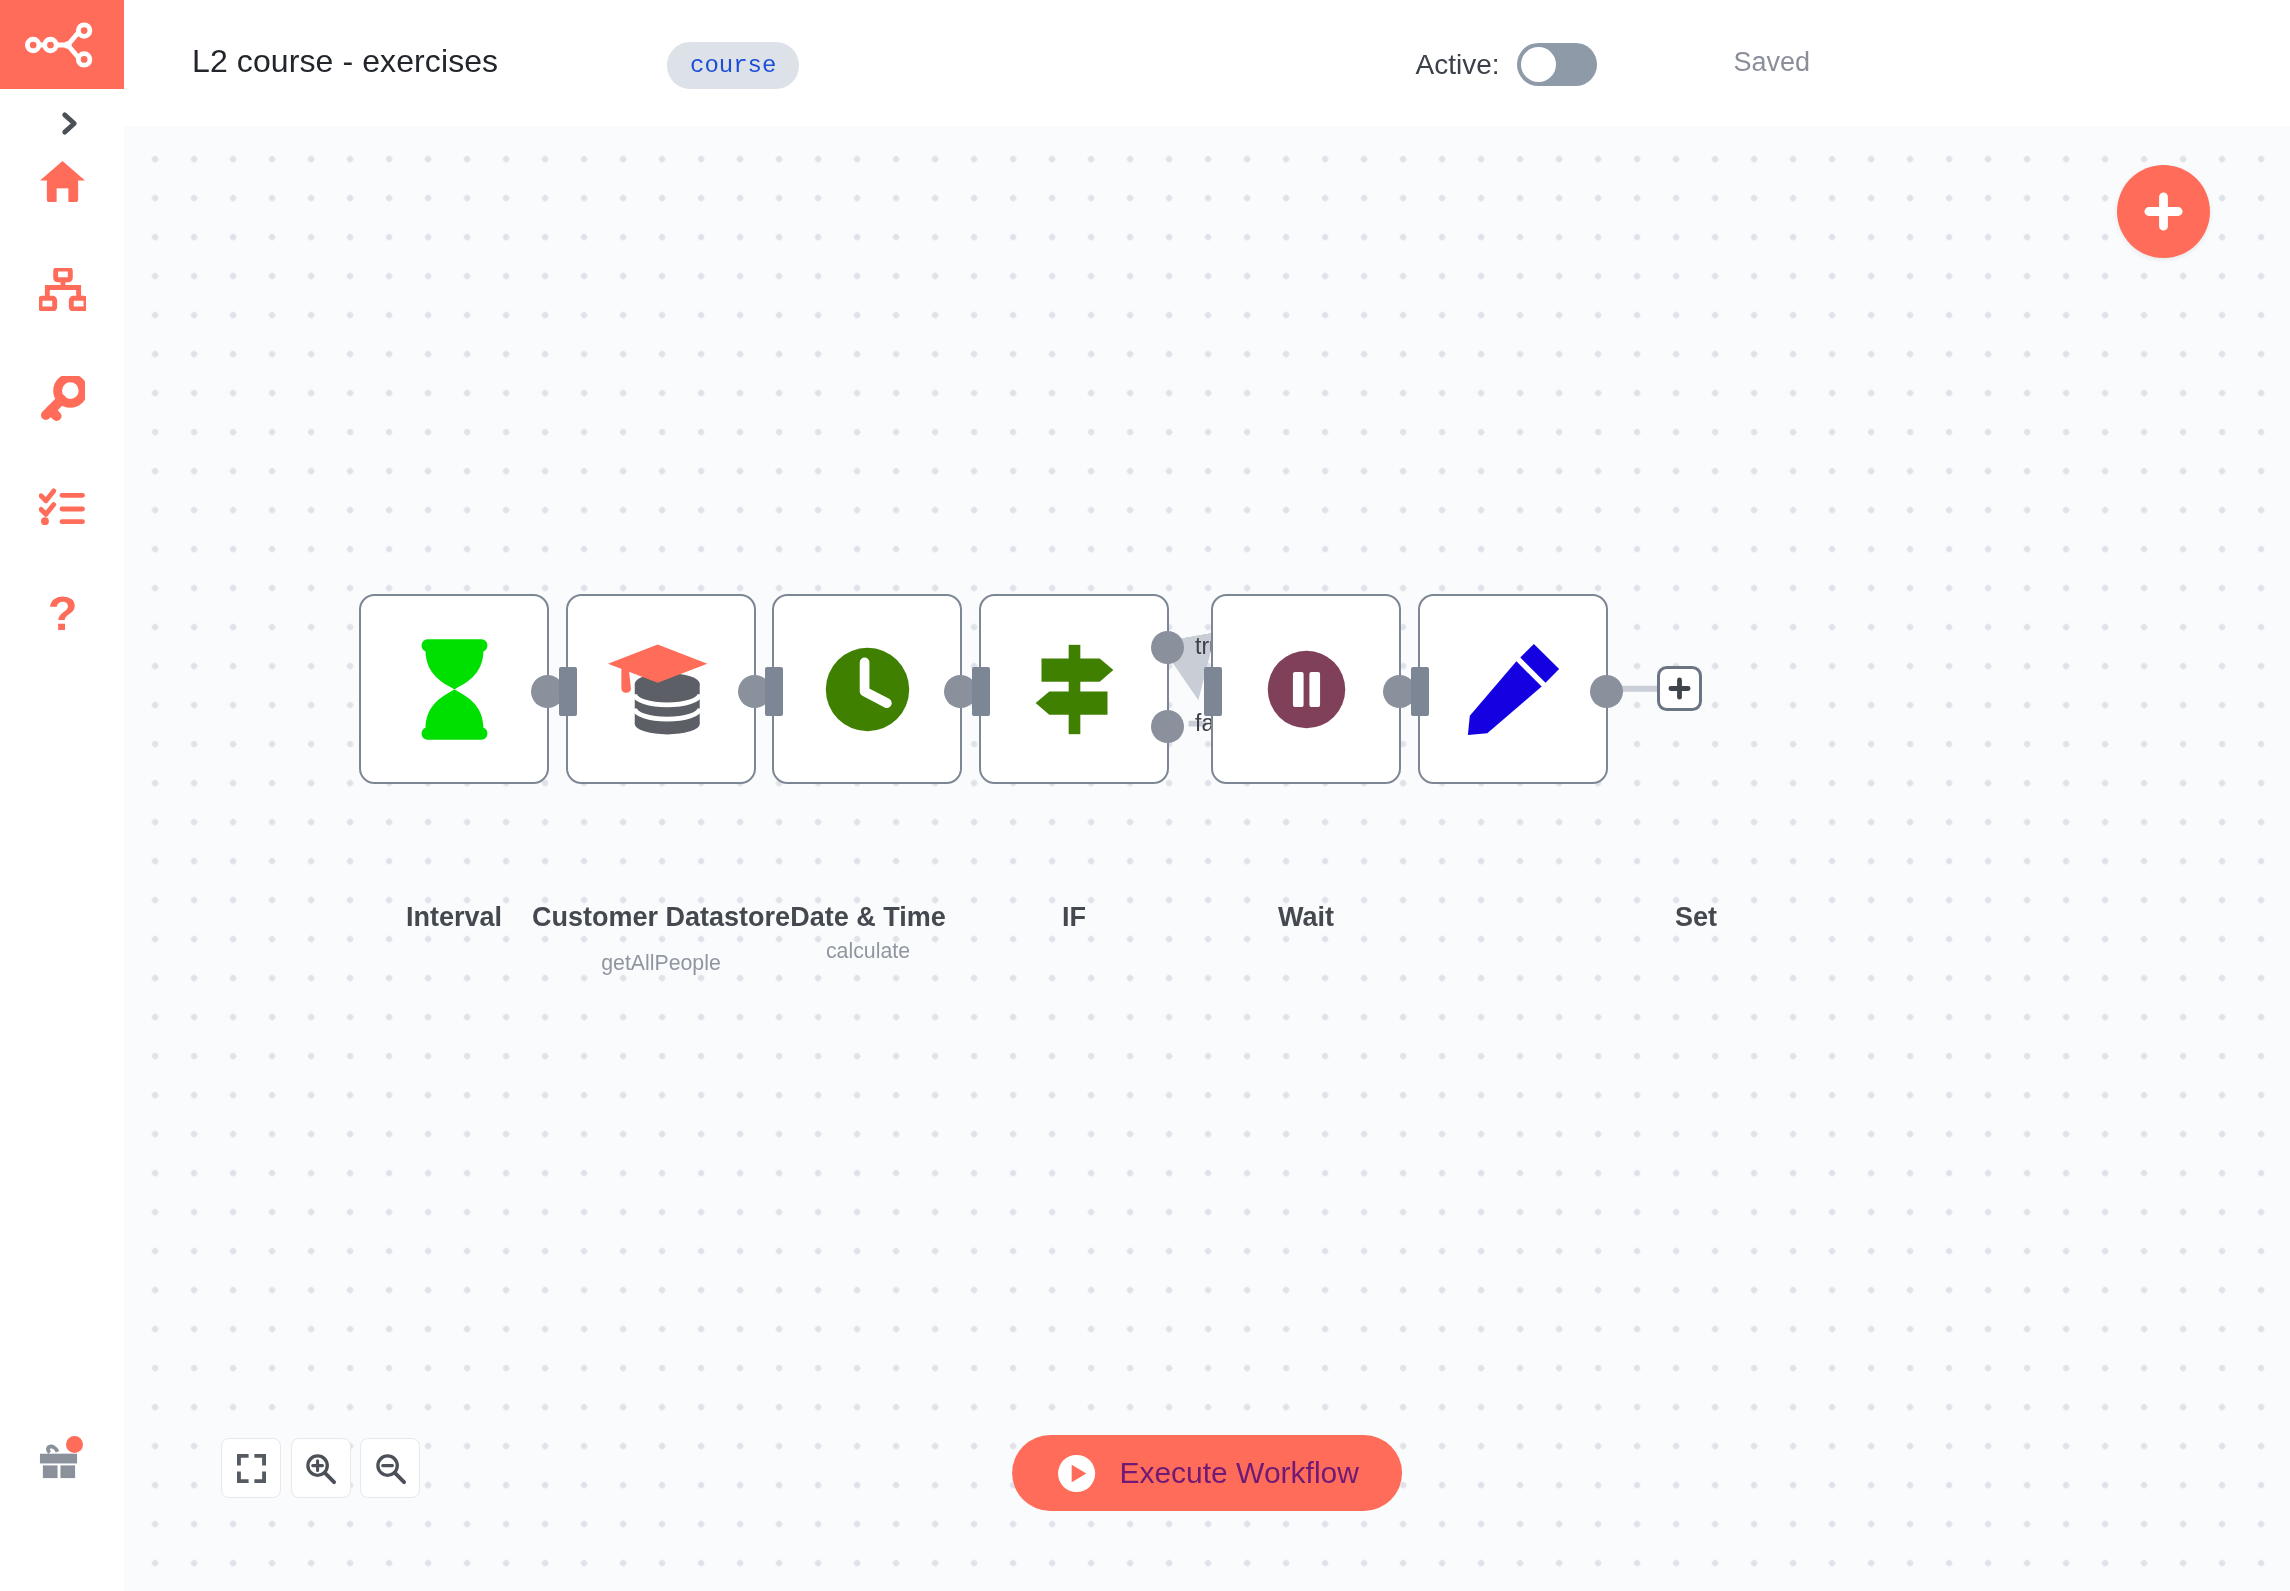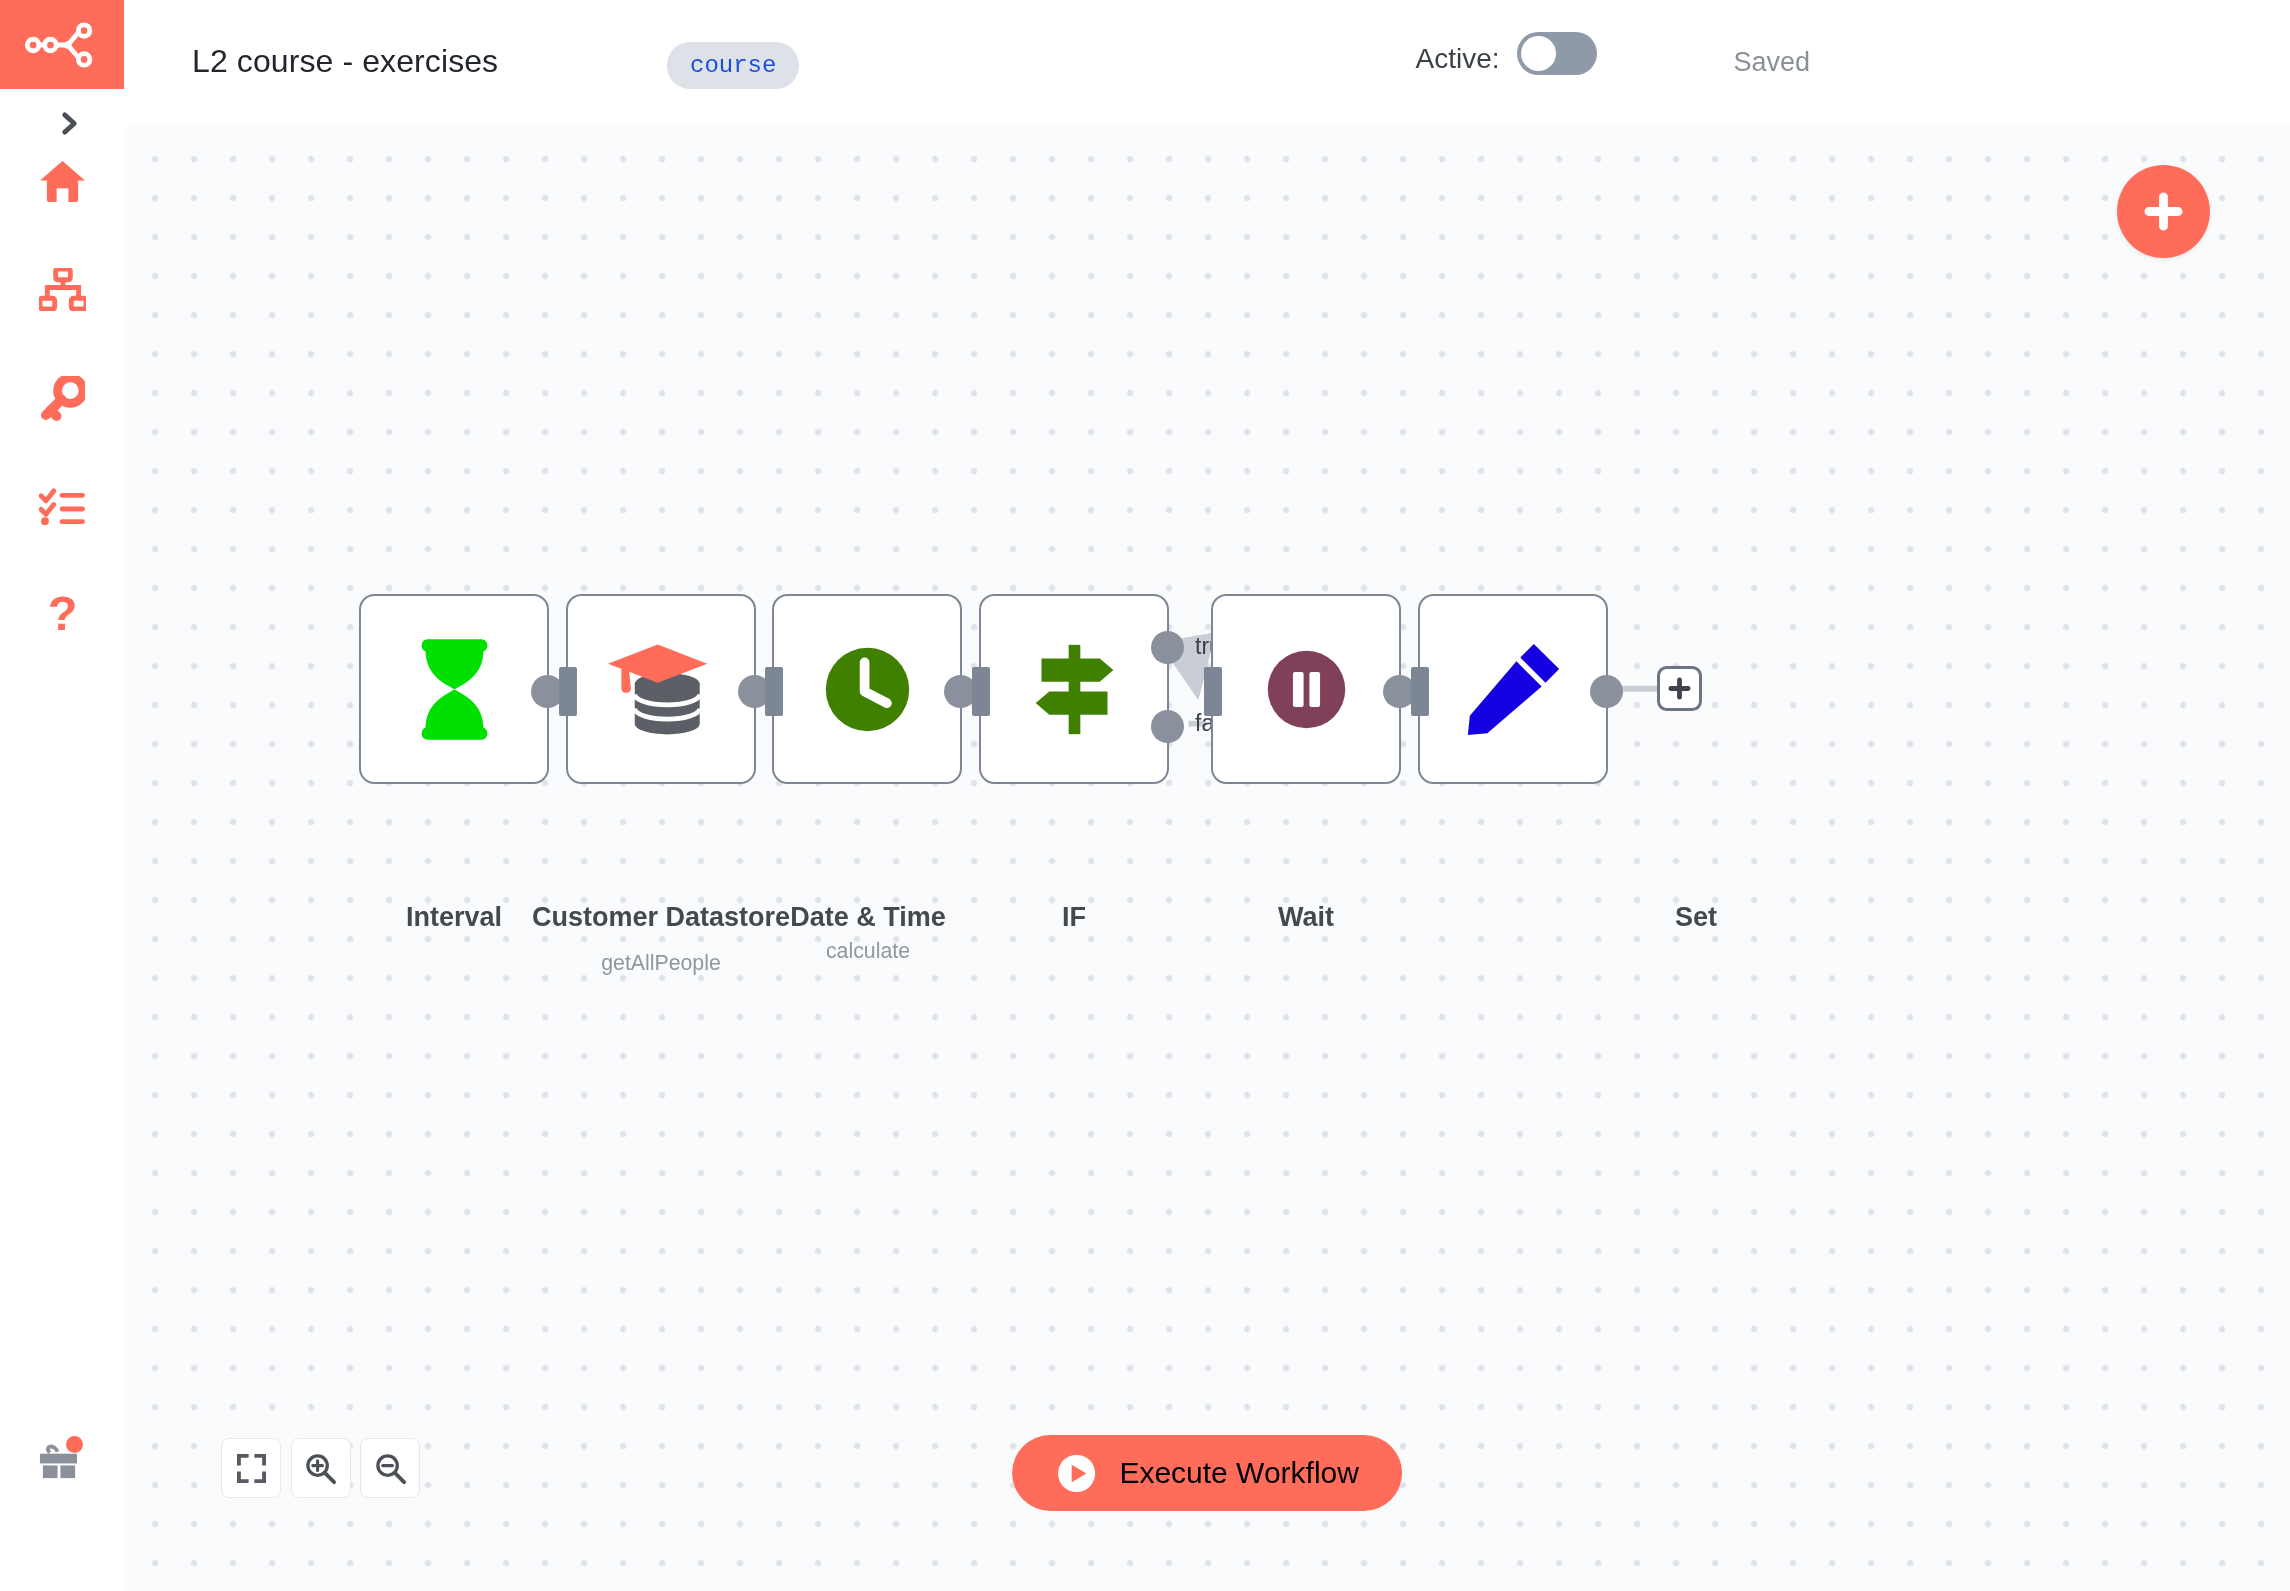--- a/index.html
+++ b/index.html
@@ -64,22 +64,22 @@
     white-space: nowrap; cursor: text;
   }
   #wf-tag {
     position: absolute; left: 543px; top: 42px;
     height: 47px; padding: 0 23px;
     display: flex; align-items: center;
     background: #dde1e8; border-radius: 23px;
     font-size: 24px; color: #1d4ed8; cursor: pointer; font-family: Liberation Mono, monospace;
   }
   #active-wrap {
-    position: absolute; right: 291px; top: 32px;
-    display: flex; align-items: flex-end; gap: 17.5px;
+    position: absolute; right: 291px; top: 43px;
+    display: flex; align-items: center; gap: 17.5px;
   }
   #active-label { font-size: 28px; color: #3b4049; }
   #toggle {
     width: 80px; height: 43px; border-radius: 21.3px;
     background: #8e9aa8; position: relative; cursor: pointer;
   }
   #toggle-knob {
     position: absolute; left: 3.9px; top: 3.9px;
     width: 35px; height: 35px; border-radius: 50%;
     background: #ffffff;
@@ -177,21 +177,21 @@
     cursor: pointer;
   }
   #execute-btn {
     position: absolute; left: 50%; transform: translateX(-50%);
     bottom: 80px;
     height: 76px; padding: 0 43px;
     background: #ff6d5a; border-radius: 38px;
     display: flex; align-items: center; gap: 21.3px;
     cursor: pointer; border: none;
   }
-  #execute-label { font-size: 30px; color: #000000; font-weight: 500; white-space: nowrap; }
+  #execute-label { font-size: 30px; color: #701a75; font-weight: 500; white-space: nowrap; }
 </style>
 </head>
 <body>
 
 <div id="app">
 
   <div id="sidebar">
 
     <div id="logo-block">
       <svg width="76" height="50" viewBox="0 0 78 52">

